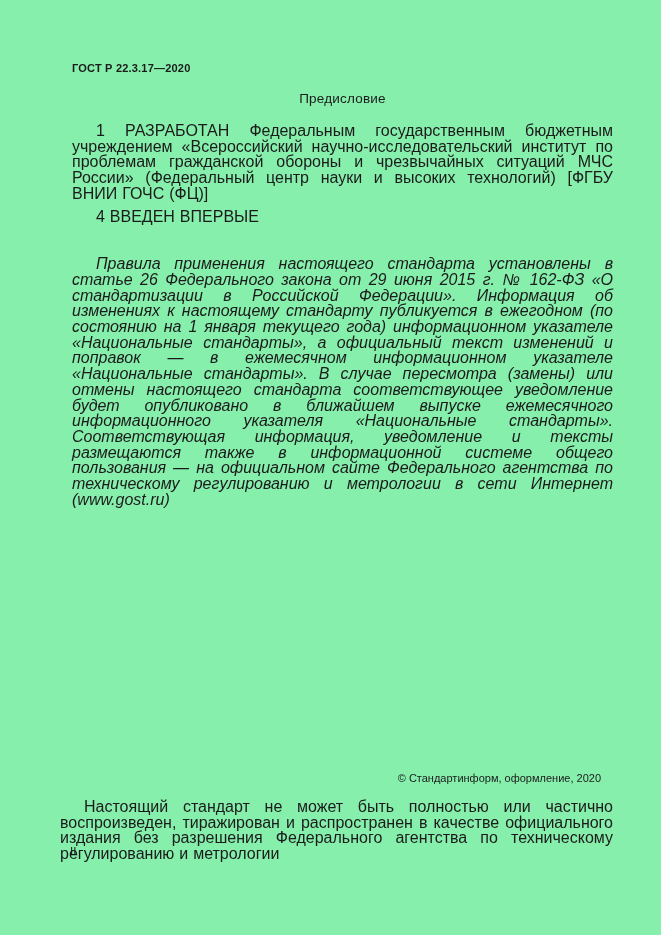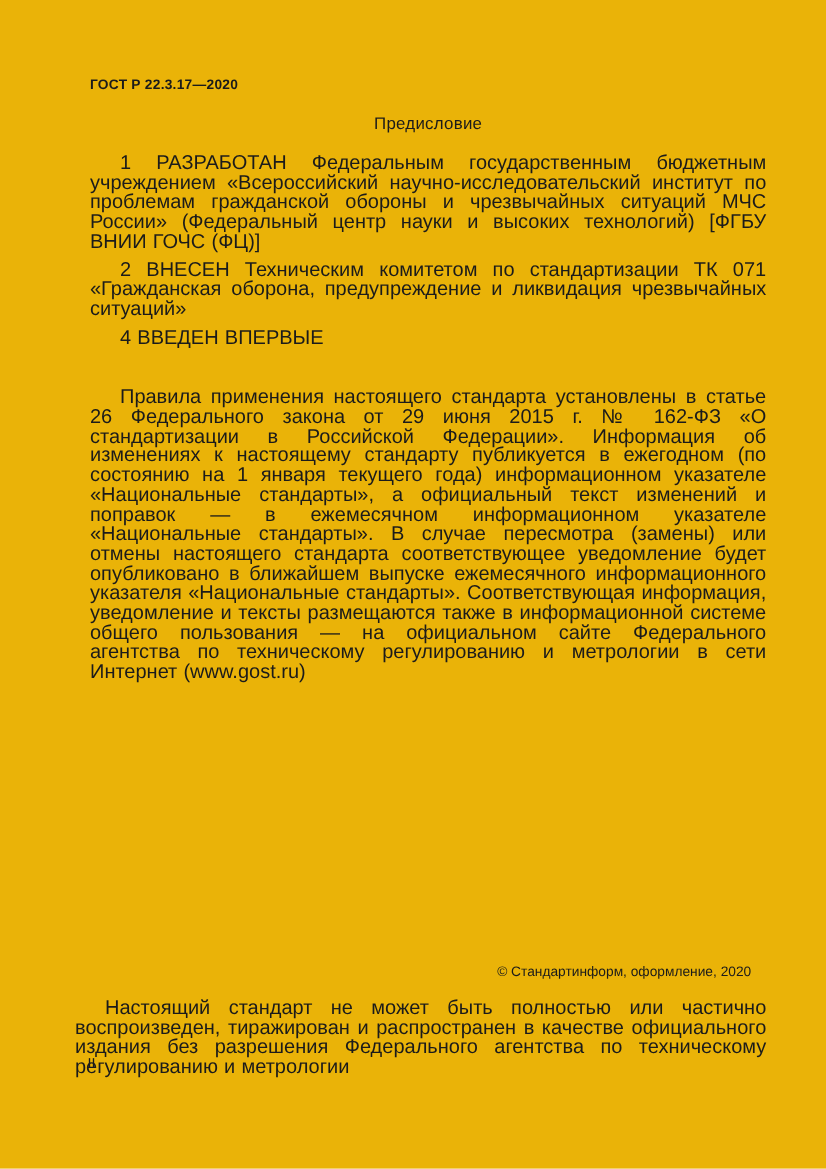--- a/index.html
+++ b/index.html
@@ -4,21 +4,21 @@
 <style>
   html, body {
     margin: 0;
     padding: 0;
     background: #ffffff;
   }
   .page {
     position: relative;
     width: 661px;
     height: 935px;
-    background: #eab308;
+    background: #86efac;
     font-family: "Liberation Sans", sans-serif;
     color: #1b1b1b;
     box-sizing: border-box;
     padding: 62px 48px 0 72px;
     overflow: hidden;
   }
   .doc-code {
     font-size: 11px;
     font-weight: bold;
     letter-spacing: 0.2px;
@@ -39,20 +39,21 @@
     word-spacing: 0.5px;
   }
   .para.first {
     margin-top: 17px;
   }
   .para.next {
     margin-top: 7px;
   }
   .legal-notice {
     margin-top: 32px;
+    font-style: italic;
   }
   .copyright {
     position: absolute;
     top: 771px;
     right: 60px;
     font-size: 11px;
     line-height: 14px;
   }
   .repro-notice {
     position: absolute;
@@ -72,21 +73,20 @@
 <body>
 
 <div class="page">
 
   <div class="doc-code">ГОСТ Р 22.3.17—2020</div>
 
   <div class="page-title">Предисловие</div>
 
   <p class="para first">1 РАЗРАБОТАН Федеральным государственным бюджетным учреждением «Всероссийский научно-исследовательский институт по проблемам гражданской обороны и чрезвычайных ситуаций МЧС России» (Федеральный центр науки и высоких технологий) [ФГБУ ВНИИ ГОЧС (ФЦ)]</p>
 
-  <p class="para next">2 ВНЕСЕН Техническим комитетом по стандартизации ТК 071 «Гражданская оборона, предупреждение и ликвидация чрезвычайных ситуаций»</p>
 
 
   <p class="para next">4 ВВЕДЕН ВПЕРВЫЕ</p>
 
   <p class="para legal-notice">Правила применения настоящего стандарта установлены в статье 26 Федерального закона от 29 июня 2015 г. № 162-ФЗ «О стандартизации в Российской Федерации». Информация об изменениях к настоящему стандарту публикуется в ежегодном (по состоянию на 1 января текущего года) информационном указателе «Национальные стандарты», а официальный текст изменений и поправок — в ежемесячном информационном указателе «Национальные стандарты». В случае пересмотра (замены) или отмены настоящего стандарта соответствующее уведомление будет опубликовано в ближайшем выпуске ежемесячного информационного указателя «Национальные стандарты». Соответствующая информация, уведомление и тексты размещаются также в информационной системе общего пользования — на официальном сайте Федерального агентства по техническому регулированию и метрологии в сети Интернет (www.gost.ru)</p>
 
   <div class="copyright">© Стандартинформ, оформление, 2020</div>
 
   <p class="para repro-notice">Настоящий стандарт не может быть полностью или частично воспроизведен, тиражирован и распространен в качестве официального издания без разрешения Федерального агентства по техническому регулированию и метрологии</p>
 

